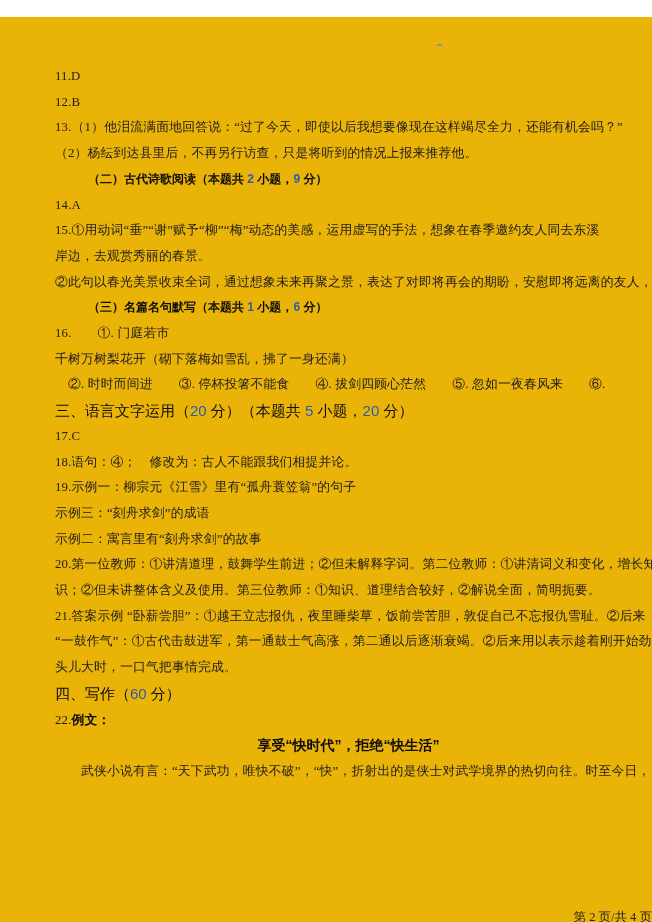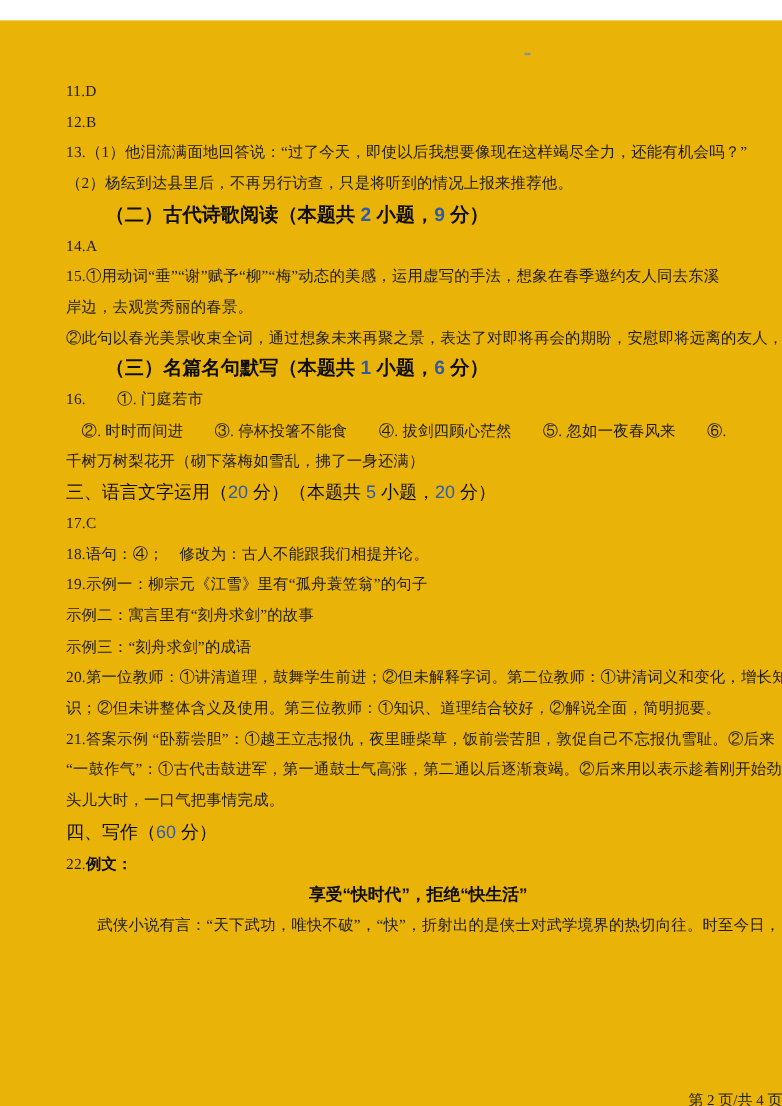--- a/index.html
+++ b/index.html
@@ -32,21 +32,21 @@
     margin: 0;
     font-size: 12.8px;
     line-height: 25.7px;
     letter-spacing: 0.2px;
   }
   .sub-h {
     margin: 0;
     padding-left: 33px;
     font-family: "Liberation Sans", "DejaVu Sans", sans-serif;
     font-weight: 700;
-    font-size: 16px;
+    font-size: 12px;
     line-height: 25.7px;
     color: #0d0d0d;
   }
   .sec-h {
     margin: 0;
     font-family: "Liberation Sans", "DejaVu Sans", sans-serif;
     font-weight: 400;
     font-size: 15px;
     line-height: 25.7px;
     color: #0d0d0d;
@@ -93,30 +93,30 @@
     <h3 class="sub-h"><span>（二）古代诗歌阅读（本题共 </span><span class="num">2</span><span> 小题，</span><span class="num">9</span><span> 分）</span></h3>
 
     <p class="ln">14.A</p>
     <p class="ln">15.①用动词“垂”“谢”赋予“柳”“梅”动态的美感，运用虚写的手法，想象在春季邀约友人同去东溪</p>
     <p class="ln">岸边，去观赏秀丽的春景。</p>
     <p class="ln">②此句以春光美景收束全词，通过想象未来再聚之景，表达了对即将再会的期盼，安慰即将远离的友人，</p>
 
     <h3 class="sub-h"><span>（三）名篇名句默写（本题共 </span><span class="num">1</span><span> 小题，</span><span class="num">6</span><span> 分）</span></h3>
 
     <p class="ln">16.　　①. 门庭若市</p>
+    <p class="ln">千树万树梨花开（砌下落梅如雪乱，拂了一身还满）</p>
     <p class="ln">　②. 时时而间进　　③. 停杯投箸不能食　　④. 拔剑四顾心茫然　　⑤. 忽如一夜春风来　　⑥.</p>
-    <p class="ln">千树万树梨花开（砌下落梅如雪乱，拂了一身还满）</p>
 
     <h2 class="sec-h"><span>三、语言文字运用（</span><span class="num">20</span><span> 分）（本题共 </span><span class="num">5</span><span> 小题，</span><span class="num">20</span><span> 分）</span></h2>
 
     <p class="ln">17.C</p>
     <p class="ln">18.语句：④；　修改为：古人不能跟我们相提并论。</p>
     <p class="ln">19.示例一：柳宗元《江雪》里有“孤舟蓑笠翁”的句子</p>
+    <p class="ln">示例三：“刻舟求剑”的成语</p>
     <p class="ln">示例二：寓言里有“刻舟求剑”的故事</p>
-    <p class="ln">示例三：“刻舟求剑”的成语</p>
     <p class="ln">20.第一位教师：①讲清道理，鼓舞学生前进；②但未解释字词。第二位教师：①讲清词义和变化，增长知</p>
     <p class="ln">识；②但未讲整体含义及使用。第三位教师：①知识、道理结合较好，②解说全面，简明扼要。</p>
     <p class="ln">21.答案示例 “卧薪尝胆”：①越王立志报仇，夜里睡柴草，饭前尝苦胆，敦促自己不忘报仇雪耻。②后来</p>
     <p class="ln">“一鼓作气”：①古代击鼓进军，第一通鼓士气高涨，第二通以后逐渐衰竭。②后来用以表示趁着刚开始劲</p>
     <p class="ln">头儿大时，一口气把事情完成。</p>
 
     <h2 class="sec-h"><span>四、写作（</span><span class="num">60</span><span> 分）</span></h2>
 
     <p class="ln"><span>22.</span><span class="bold-label">例文：</span></p>
 

